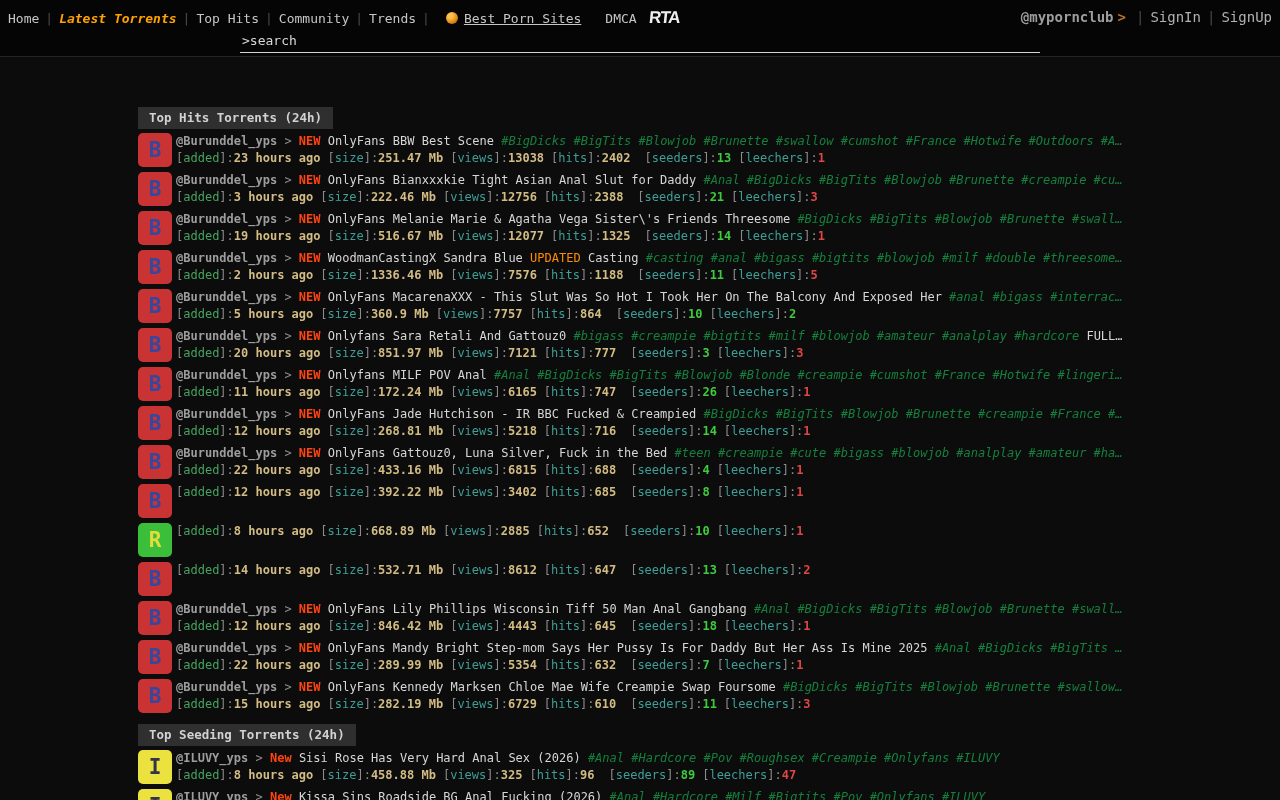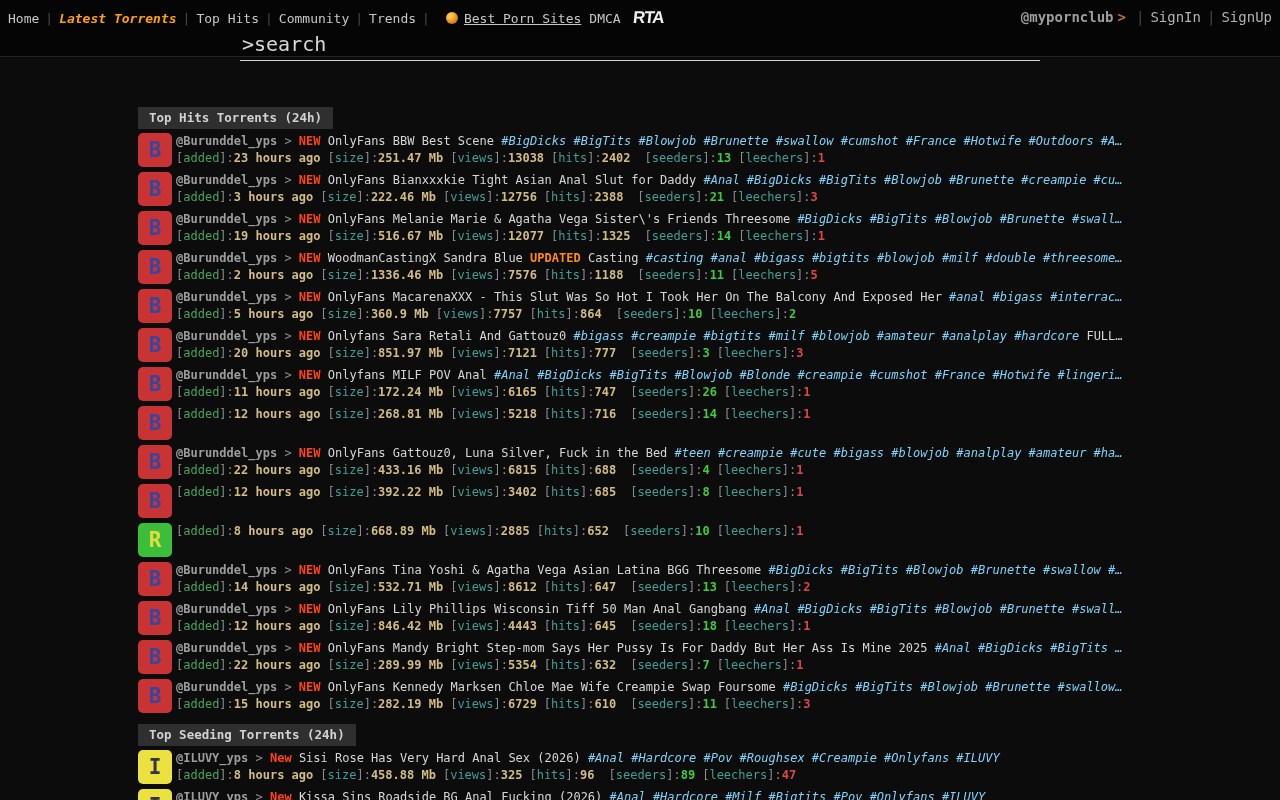--- a/index.html
+++ b/index.html
@@ -18,59 +18,59 @@
   .nav a { color:#c6c6c6; text-decoration:none; }
   .nav a.active { color:#ffa200; font-weight:bold;font-style:italic; }
   .nav .sep { color:#4a4a4a; margin:0 6px; }
   .promo { margin-left:10px; }
   .promo .ball {
     display:inline-block; width:12px; height:12px; border-radius:50%;
     background:radial-gradient(circle at 35% 30%, #ffc14d 20%, #e08a12 60%, #7a4a08 100%);
     vertical-align:-1px; margin-right:6px;
   }
   .promo a { text-decoration:underline; }
-  .dmca { margin-left:8px; color:#c6c6c6; text-decoration:none; }
+  .dmca { margin-left:24px; color:#c6c6c6; text-decoration:none; }
   .rta {
     display:inline-block; margin-left:12px; color:#efefef;
     font-family:"Liberation Sans", sans-serif; font-weight:bold;
     font-size:17px; letter-spacing:-1px; transform:skewX(-6deg);
   }
   .account-area { position:absolute; top:9px; right:8px; font-size:14px; white-space:nowrap; }
   .account-area .user { color:#9d9d9d; font-weight:bold; }
   .account-area .chev { color:#b5752c; font-weight:bold; margin:0 4px; }
   .account-area .sep { color:#4a4a4a; margin:0 6px; }
   .account-area a { color:#b2b2b2; text-decoration:none; }
   .search-wrap { position:absolute; left:240px; top:30px; width:800px; }
   .search-input {
     width:100%; background:transparent; border:none; outline:none;
     border-bottom:1px solid #d4d4d4; color:#d8d8d8;
-    font-family:"DejaVu Sans Mono", monospace; font-size:20px; padding:2px 2px 4px 2px;
+    font-family:"DejaVu Sans Mono", monospace; font-size:13px; padding:2px 2px 4px 2px;
   }
   
   .main { padding:50px 0 0 138px; }
   .section-header {
     display:inline-block; background:#2f2f2f; color:#d2d2d2;
     font-size:12.5px; font-weight:bold; padding:3px 11px 4px 11px;
     margin-bottom:4px;
   }
   .section-block { margin-bottom:11px; }
   .row { display:flex; align-items:flex-start; margin-bottom:5px; height:34px; }
   .avatar {
     flex:0 0 34px; width:34px; height:34px; border-radius:5px;
     display:flex; align-items:center; justify-content:center;
     font-size:21px; font-weight:bold; cursor:pointer;
   }
   .lines { margin-left:4px; width:1008px; overflow:hidden; }
   .line1, .line2 { font-size:12px; line-height:16px; white-space:nowrap; overflow:hidden; height:17px; }
   .user { color:#9d9d9d; font-weight:bold; cursor:pointer; }
   .chev { color:#8d8d8d; }
   .badge { color:#ff4410; font-weight:bold; }
-  .updated { color:#ff8c00; font-weight:bold; }
+  .updated { color:#ff8c00; font-weight:normal; }
   .title, .title2, .tags-after { color:#d6d6d6; cursor:pointer; }
-  .tags { color:#7dd3fc; font-style:italic; cursor:pointer; }
+  .tags { color:#15803d; font-style:italic; cursor:pointer; }
   .grp { display:inline-block; }
   .grp + .grp { margin-left:7px; }
   .grp.g-seeders { margin-left:14px; }
   .br { color:#8c8c8c; }
   .lbl { color:#3f9e97; }
   .lbl.l-added { color:#46a35e;text-align:right; }
   .val { color:#d2bc84; font-weight:bold; }
   .val.v-seeders { color:#3ecb3e; }
   .val.v-leechers { color:#e04545; }
   .val.v-leechers.ok { color:#3ecb3e; }
@@ -223,20 +223,30 @@
       </div>
       <div class="line2"><span class="grp g-added"><span class="br">[</span><span class="lbl l-added">added</span><span class="br">]:</span><span class="val v-added">11 hours ago</span></span><span class="grp g-size"><span class="br">[</span><span class="lbl">size</span><span class="br">]:</span><span class="val v-size">172.24 Mb</span></span><span class="grp g-views"><span class="br">[</span><span class="lbl">views</span><span class="br">]:</span><span class="val v-views">6165</span></span><span class="grp g-hits"><span class="br">[</span><span class="lbl">hits</span><span class="br">]:</span><span class="val v-hits">747</span></span><span class="grp g-seeders"><span class="br">[</span><span class="lbl">seeders</span><span class="br">]:</span><span class="val v-seeders">26</span></span><span class="grp g-leechers"><span class="br">[</span><span class="lbl">leechers</span><span class="br">]:</span><span class="val v-leechers">1</span></span></div>
     </div>
   </div>
 
   <div class="row">
     <div class="avatar" style="background: rgb(201, 51, 51);">
       <span class="avletter" style="color: rgb(55, 71, 158);">B</span>
     </div>
     <div class="lines">
+      <div class="line1">
+        <span class="user">@Burunddel_yps</span>
+        <span class="chev">&gt;</span>
+        <span class="badge">NEW</span>
+        <span class="title">OnlyFans Jade Hutchison - IR BBC Fucked &amp; Creampied</span>
+        <span class="updated"></span>
+        <span class="title2"></span>
+        <span class="tags">#BigDicks #BigTits #Blowjob #Brunette #creampie #France #…</span>
+        <span class="tags-after"></span>
+      </div>
       <div class="line2"><span class="grp g-added"><span class="br">[</span><span class="lbl l-added">added</span><span class="br">]:</span><span class="val v-added">12 hours ago</span></span><span class="grp g-size"><span class="br">[</span><span class="lbl">size</span><span class="br">]:</span><span class="val v-size">268.81 Mb</span></span><span class="grp g-views"><span class="br">[</span><span class="lbl">views</span><span class="br">]:</span><span class="val v-views">5218</span></span><span class="grp g-hits"><span class="br">[</span><span class="lbl">hits</span><span class="br">]:</span><span class="val v-hits">716</span></span><span class="grp g-seeders"><span class="br">[</span><span class="lbl">seeders</span><span class="br">]:</span><span class="val v-seeders">14</span></span><span class="grp g-leechers"><span class="br">[</span><span class="lbl">leechers</span><span class="br">]:</span><span class="val v-leechers">1</span></span></div>
     </div>
   </div>
 
   <div class="row">
     <div class="avatar" style="background: rgb(201, 51, 51);">
       <span class="avletter" style="color: rgb(55, 71, 158);">B</span>
     </div>
     <div class="lines">
       <div class="line1">
@@ -269,30 +279,20 @@
     <div class="lines">
       <div class="line2"><span class="grp g-added"><span class="br">[</span><span class="lbl l-added">added</span><span class="br">]:</span><span class="val v-added">8 hours ago</span></span><span class="grp g-size"><span class="br">[</span><span class="lbl">size</span><span class="br">]:</span><span class="val v-size">668.89 Mb</span></span><span class="grp g-views"><span class="br">[</span><span class="lbl">views</span><span class="br">]:</span><span class="val v-views">2885</span></span><span class="grp g-hits"><span class="br">[</span><span class="lbl">hits</span><span class="br">]:</span><span class="val v-hits">652</span></span><span class="grp g-seeders"><span class="br">[</span><span class="lbl">seeders</span><span class="br">]:</span><span class="val v-seeders">10</span></span><span class="grp g-leechers"><span class="br">[</span><span class="lbl">leechers</span><span class="br">]:</span><span class="val v-leechers">1</span></span></div>
     </div>
   </div>
 
   <div class="row">
     <div class="avatar" style="background: rgb(201, 51, 51);">
       <span class="avletter" style="color: rgb(55, 71, 158);">B</span>
     </div>
     <div class="lines">
-      <div class="line1">
-        <span class="user">@Burunddel_yps</span>
-        <span class="chev">&gt;</span>
-        <span class="badge">NEW</span>
-        <span class="title">OnlyFans Tina Yoshi &amp; Agatha Vega Asian Latina BGG Threesome</span>
-        <span class="updated"></span>
-        <span class="title2"></span>
-        <span class="tags">#BigDicks #BigTits #Blowjob #Brunette #swallow #…</span>
-        <span class="tags-after"></span>
-      </div>
       <div class="line2"><span class="grp g-added"><span class="br">[</span><span class="lbl l-added">added</span><span class="br">]:</span><span class="val v-added">14 hours ago</span></span><span class="grp g-size"><span class="br">[</span><span class="lbl">size</span><span class="br">]:</span><span class="val v-size">532.71 Mb</span></span><span class="grp g-views"><span class="br">[</span><span class="lbl">views</span><span class="br">]:</span><span class="val v-views">8612</span></span><span class="grp g-hits"><span class="br">[</span><span class="lbl">hits</span><span class="br">]:</span><span class="val v-hits">647</span></span><span class="grp g-seeders"><span class="br">[</span><span class="lbl">seeders</span><span class="br">]:</span><span class="val v-seeders">13</span></span><span class="grp g-leechers"><span class="br">[</span><span class="lbl">leechers</span><span class="br">]:</span><span class="val v-leechers">2</span></span></div>
     </div>
   </div>
 
   <div class="row">
     <div class="avatar" style="background: rgb(201, 51, 51);">
       <span class="avletter" style="color: rgb(55, 71, 158);">B</span>
     </div>
     <div class="lines">
       <div class="line1">

